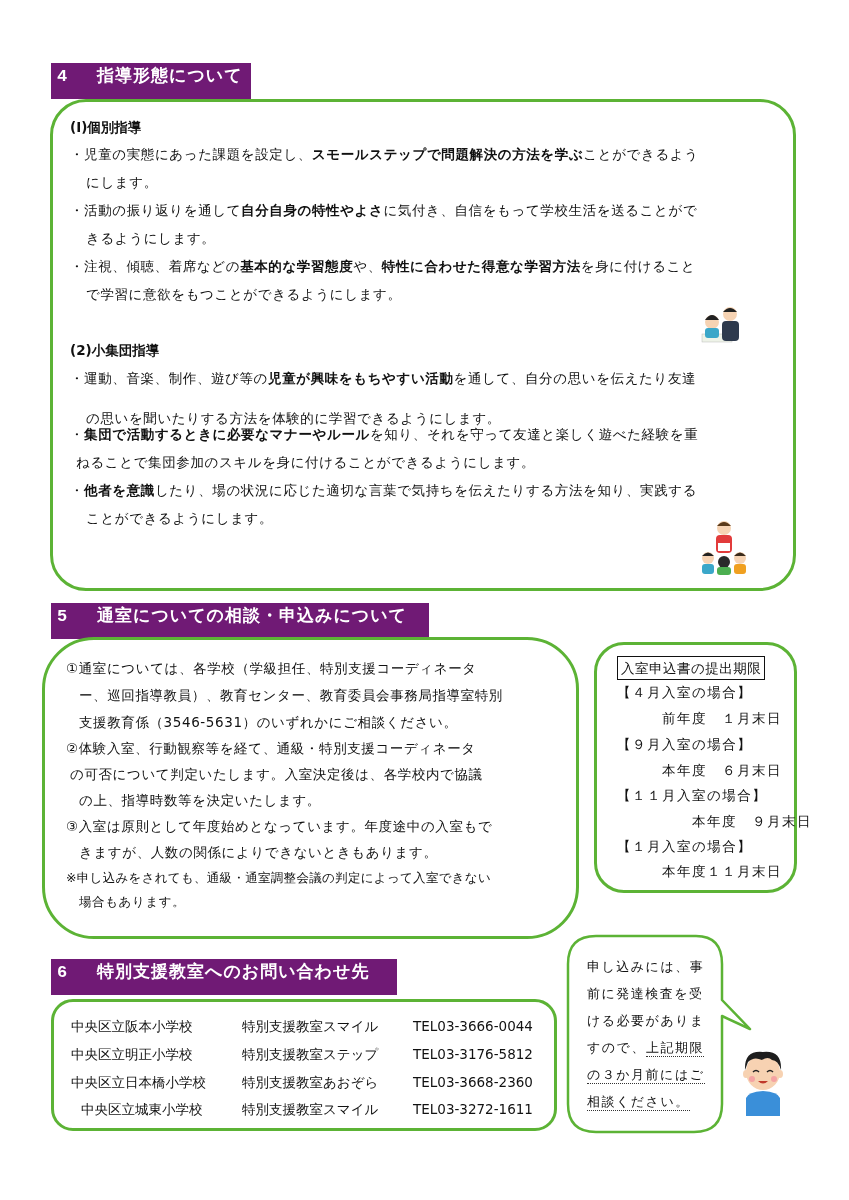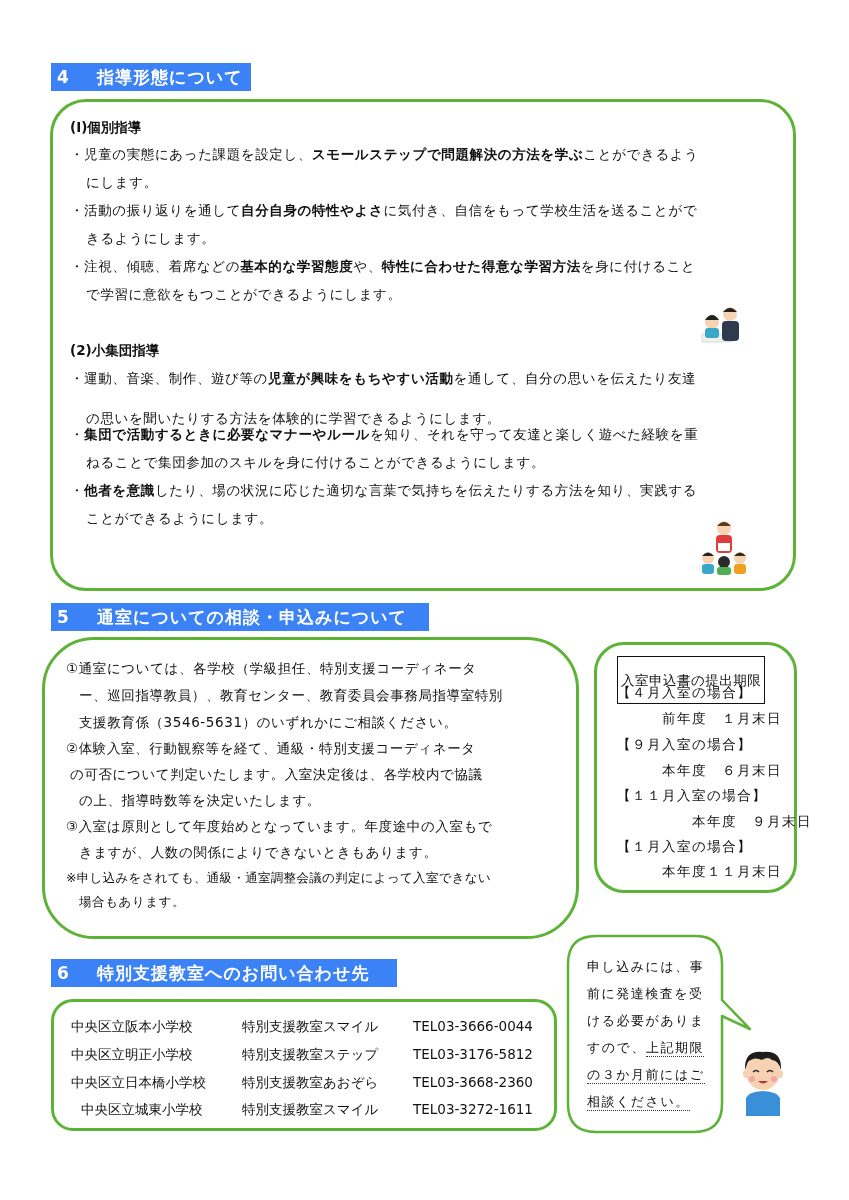--- a/index.html
+++ b/index.html
@@ -1,27 +1,27 @@
 <!DOCTYPE html>
 <html><head>
 <meta charset="utf-8">
 <style>
   html, body { margin:0; padding:0; background:#ffffff; }
   body { width:849px; height:1200px; position:relative; overflow:hidden;
          font-family:"DejaVu Sans", sans-serif; color:#111; }
-  .sec-head { position:absolute; background:#3b82f6; color:#fff; font-weight:bold;
-              font-size:17px; height:28px; line-height:28px; padding:0 6px 0 6px;
-              white-space:nowrap; letter-spacing:1px; }
+  .sec-head { position:absolute; background:#701a75; color:#fff; font-weight:bold;
+              font-size:17px; height:28px; line-height:28px; padding:0 6px 8px 6px;
+              white-space:nowrap; letter-spacing:1px;font-family:Liberation Mono, monospace; }
   .sec-head .num { display:inline-block; width:40px; }
   .gbox { position:absolute; border:3px solid #5cb335; background:#fff; box-sizing:border-box; }
   .sub-title { position:absolute; font-weight:bold; font-size:13.5px; }
   .line { position:absolute; font-size:13.5px; white-space:nowrap; letter-spacing:0.6px; }
   .line b { font-weight:bold; }
   .art { position:absolute; }
-  .deadline-title { position:absolute; border:1.5px solid #111; font-size:13.5px; padding:12px 3px;
+  .deadline-title { position:absolute; border:1.5px solid #111; font-size:13.5px; padding:0 3px;
                     height:22px; line-height:22px; white-space:nowrap; letter-spacing:0.5px;text-align:right; }
   .dl { position:absolute; font-size:13.5px; white-space:nowrap; letter-spacing:1.5px; }
   .contact-row { position:absolute; font-size:13.5px; white-space:nowrap; }
   .contact-row span { position:absolute; top:0; white-space:nowrap; }
   .bubble-line { position:absolute; font-size:13px; white-space:nowrap; letter-spacing:1.5px; }
   .ul { border-bottom:1.5px dotted #333; padding-bottom:1px;text-align:right; }
 </style>
 </head>
 <body>
 
@@ -61,21 +61,21 @@
 <div class="sub-title" style="left:70px;top:342px;">(2)小集団指導</div>
 
 <div class="line" style="left:70px;top:370px;">
   <span>・運動、音楽、制作、遊び等の</span><b>児童が興味をもちやすい活動</b><span>を通して、自分の思いを伝えたり友達</span>
 </div>
 <div class="line" style="left:86px;top:398px;margin-top:12px;">の思いを聞いたりする方法を体験的に学習できるようにします。</div>
 
 <div class="line" style="left:70px;top:426px;">
   <span>・</span><b>集団で活動するときに必要なマナーやルール</b><span>を知り、それを守って友達と楽しく遊べた経験を重</span>
 </div>
-<div class="line" style="left:86px;top:454px;text-align:right;">ねることで集団参加のスキルを身に付けることができるようにします。</div>
+<div class="line" style="left:76px;top:454px;text-align:right;">ねることで集団参加のスキルを身に付けることができるようにします。</div>
 
 <div class="line" style="left:70px;top:482px;">
   <span>・</span><b>他者を意識</b><span>したり、場の状況に応じた適切な言葉で気持ちを伝えたりする方法を知り、実践する</span>
 </div>
 <div class="line" style="left:86px;top:510px;">ことができるようにします。</div>
 
 <svg class="art" style="left:700px;top:518px;" width="48" height="58" viewBox="0 0 48 58">
   <circle cx="24" cy="10" r="7" fill="#f6d3b3"></circle>
     <path d="M17 8 Q24 0 31 8 Z" fill="#5a3a1a"></path>
   <rect x="16" y="17" width="16" height="18" rx="4" fill="#e23b3b"></rect>

